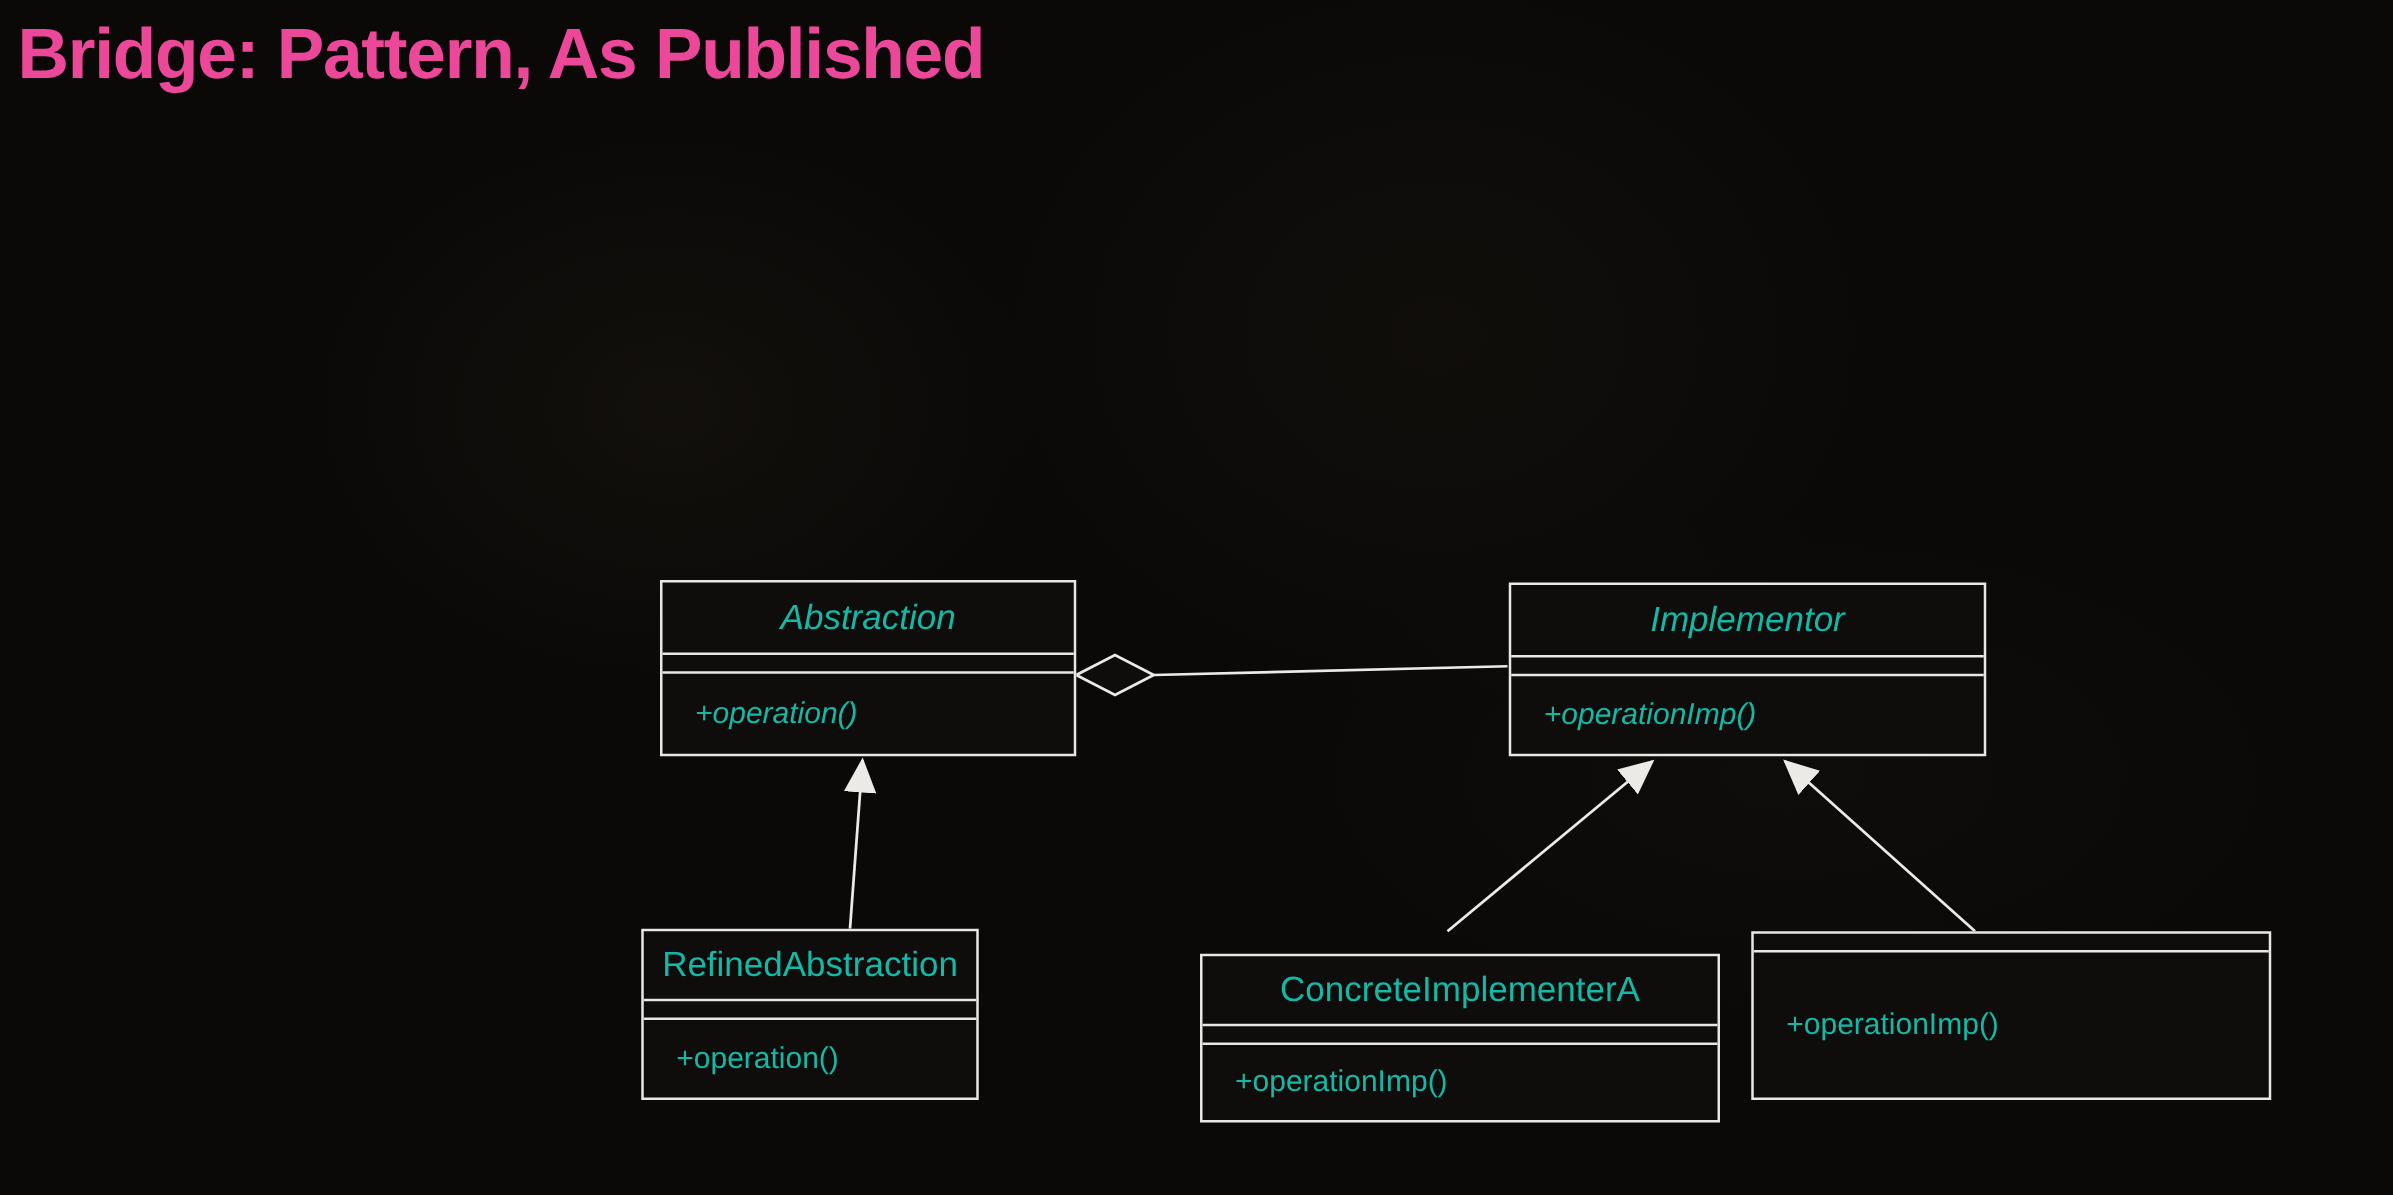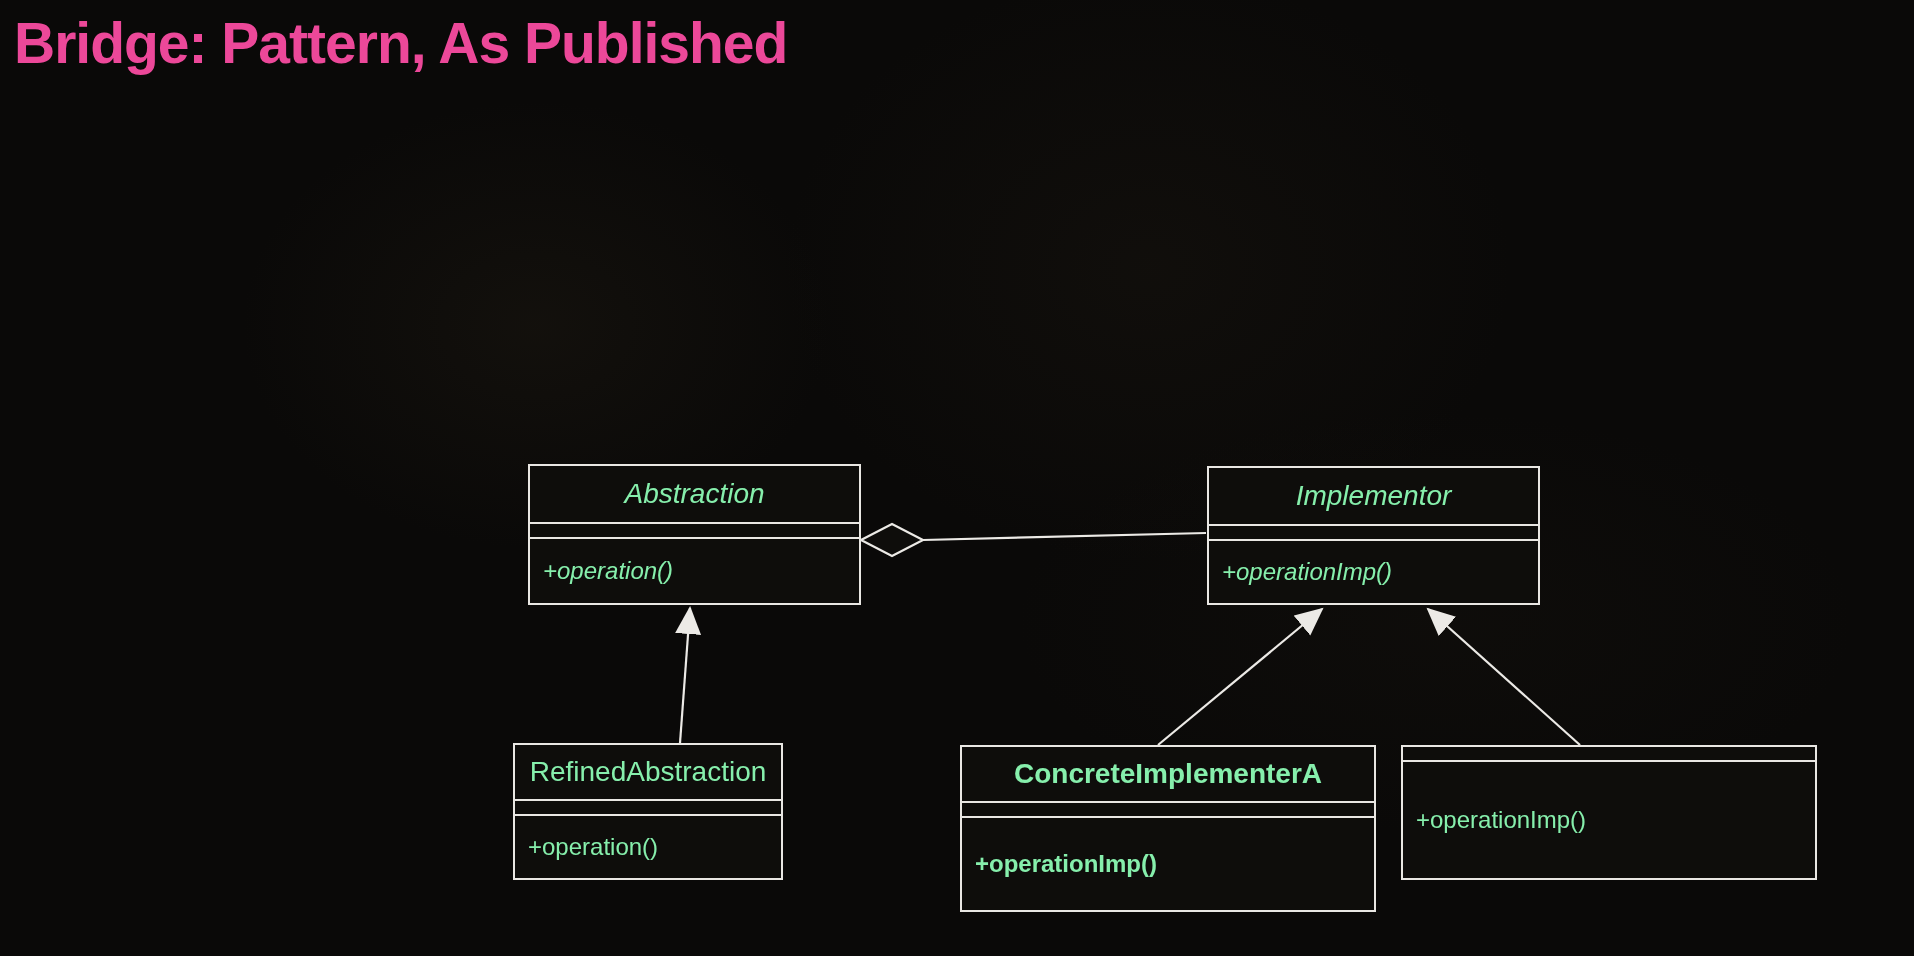--- a/index.html
+++ b/index.html
@@ -22,49 +22,49 @@
     font-weight: 700;
     letter-spacing: -1px;
     color: #ec4899;
   }
   .uml-class {
     position: absolute;
     display: flex;
     flex-direction: column;
     background: #0e0d0b;
     border: 2px solid #e9e7e3;
-    color: #86efac;
+    color: #14b8a6;
   }
   .uml-title {
     height: 58px;
     display: flex;
     align-items: center;
     justify-content: center;
     font-size: 28px;
     border-bottom: 2px solid #e9e7e3;
   }
   .uml-attrs {
     height: 15px;
     border-bottom: 2px solid #e9e7e3;
   }
   .uml-ops {
     flex: 1;
     display: flex;
     align-items: center;
-    padding-left: 13px;
+    padding-left: 26px;
     font-size: 24px;
   }
   .uml-class.abstract .uml-title,
   .uml-class.abstract .uml-ops { font-style: italic; }
 
   
   #cls-abstraction            { left: 528px;  top: 464px; width: 333px; height: 141px; }
-  #cls-implementor            { left: 1207px; top: 466px; width: 333px; height: 139px; }
+  #cls-implementor            { left: 1207px; top: 466px; width: 382px; height: 139px; }
   #cls-refined-abstraction    { left: 513px;  top: 743px; width: 270px; height: 137px; }
-  #cls-concrete-implementer-a { left: 960px;  top: 745px; width: 416px; height: 167px; font-weight: bold; }
+  #cls-concrete-implementer-a { left: 960px;  top: 763px; width: 416px; height: 135px; }
   #cls-concrete-implementer-b { left: 1401px; top: 745px; width: 416px; height: 135px; }
 
   #cls-concrete-implementer-a .uml-title,
   #cls-concrete-implementer-b .uml-title,
   #cls-refined-abstraction .uml-title { height: 56px; }
 
   svg.relations {
     position: absolute;
     inset: 0;
     pointer-events: none;

